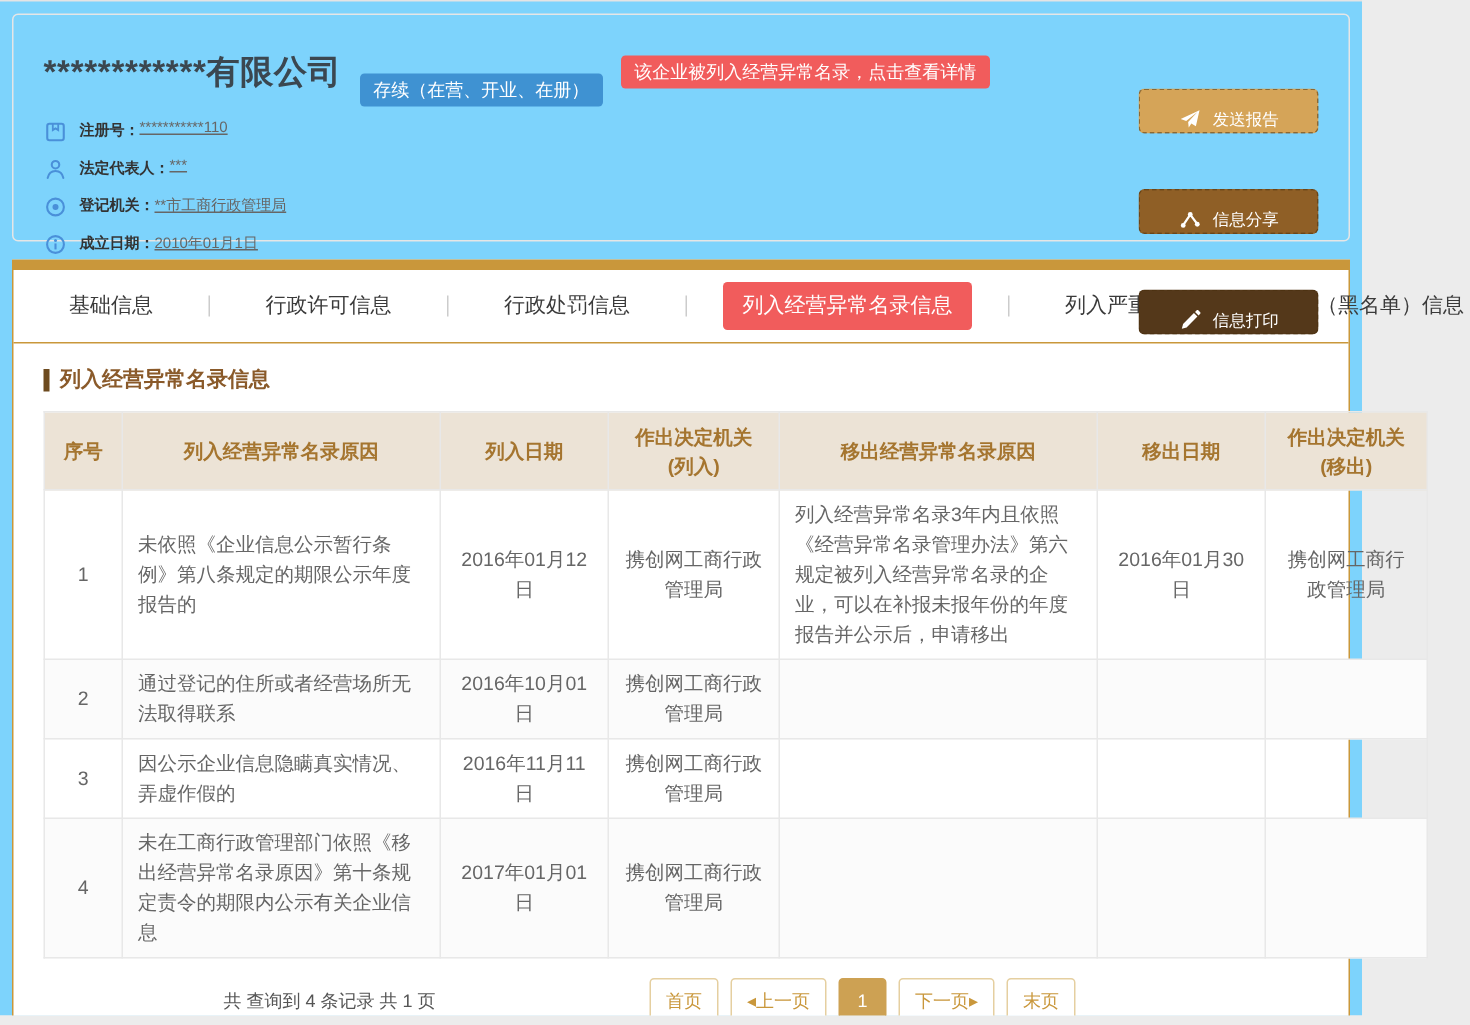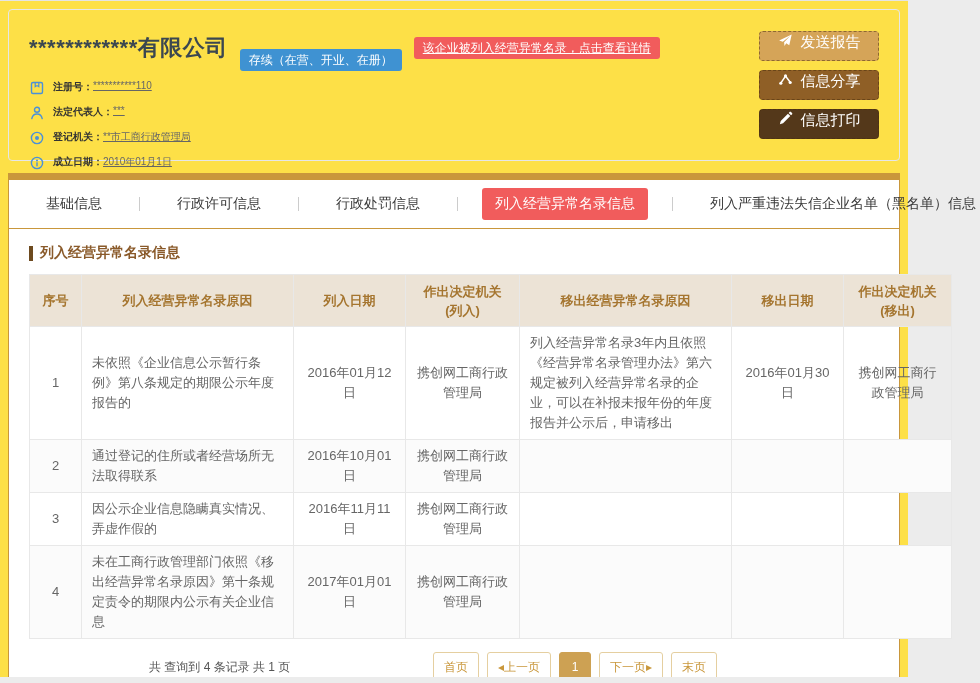--- a/index.html
+++ b/index.html
@@ -1,35 +1,35 @@
 <!DOCTYPE html>
 <html><head>
 <meta charset="utf-8">
 <style>
   * { box-sizing: border-box; }
   html,body { margin:0; padding:0; background:#ececec; font-family:"Liberation Sans","DejaVu Sans",sans-serif; }
-  .page { width:908px; height:677px; background:#fde047; padding:8px; border-top:1px solid #e4e4e4; }
+  .page { width:908px; height:677px; background:#7dd3fc; padding:8px; border-top:1px solid #e4e4e4; }
 
   
   .card { position:relative; border:1px solid #e6e6e6; border-radius:4px; padding:15px 20px; height:152px; }
   .title-row { display:flex; align-items:center; gap:12px; }
   .company-name { margin:0; font-size:22px; font-weight:bold; color:#3b4750; letter-spacing:.5px; }
   .badge { font-size:12px; color:#fff; padding:4px 9px; border-radius:3px; line-height:14px; white-space:nowrap; }
   .badge-blue { background:#3f92d2;margin-top:24px; }
-  .badge-red  { background:#f15c5c; cursor:pointer;text-decoration:underline; }
+  .badge-red  { background:#f15c5c; cursor:pointer; }
   .info-list { margin-top:9px; }
   .info-row { display:flex; align-items:flex-start; height:25px; font-size:10px; }
   .info-icon { width:16px; height:16px; margin-right:8px; color:#4a90d9; display:inline-flex; flex:0 0 16px; }
   .info-icon svg { width:16px; height:16px; }
   .info-label { color:#333; font-weight:bold; }
   .info-value { color:#666;text-decoration:underline; }
   .actions { position:absolute; right:20px; top:21px; display:flex; flex-direction:column; gap:9px; }
   .action-btn { width:120px; height:30px; border:1px dashed rgba(70,45,10,.5); border-radius:4px;
-                color:#fff; font-size:15px; display:flex; align-items:flex-start; justify-content:center;
-                gap:8px; cursor:pointer; font-family:inherit; }
+                color:#fff; font-size:11px; display:flex; align-items:flex-end; justify-content:center;
+                gap:8px; cursor:pointer; font-family:inherit;margin-top:28px; }
   .action-btn svg { width:15px; height:15px; }
 
   
   .panel { margin-top:12px; border:1px solid #c9973b; border-top:7px solid #c9973b; border-bottom:6px solid #c9973b; background:#fff; }
   .tabbar { display:flex; align-items:center; height:49px; padding:0 24px; border-bottom:1px solid #c9973b; }
   .tab { font-size:14px; color:#3a3a3a; padding:7px 13px; border-radius:3px; cursor:pointer; white-space:nowrap; }
   .tab.active { background:#f15c5c; color:#fff; }
   .tab-sep { width:1px; height:14px; background:#ccc; margin:0 24px; flex:0 0 1px; }
 
   .panel-body { padding:13px 20px 12px; }

